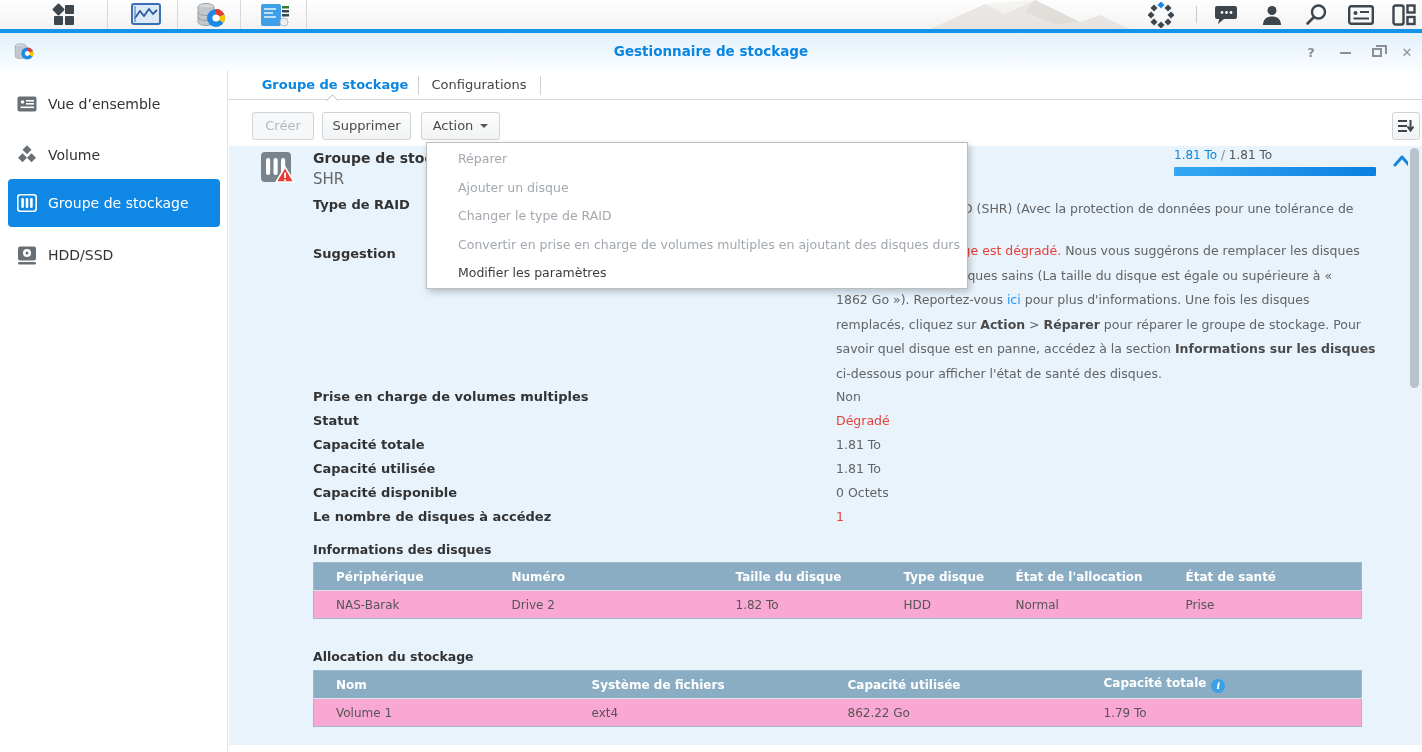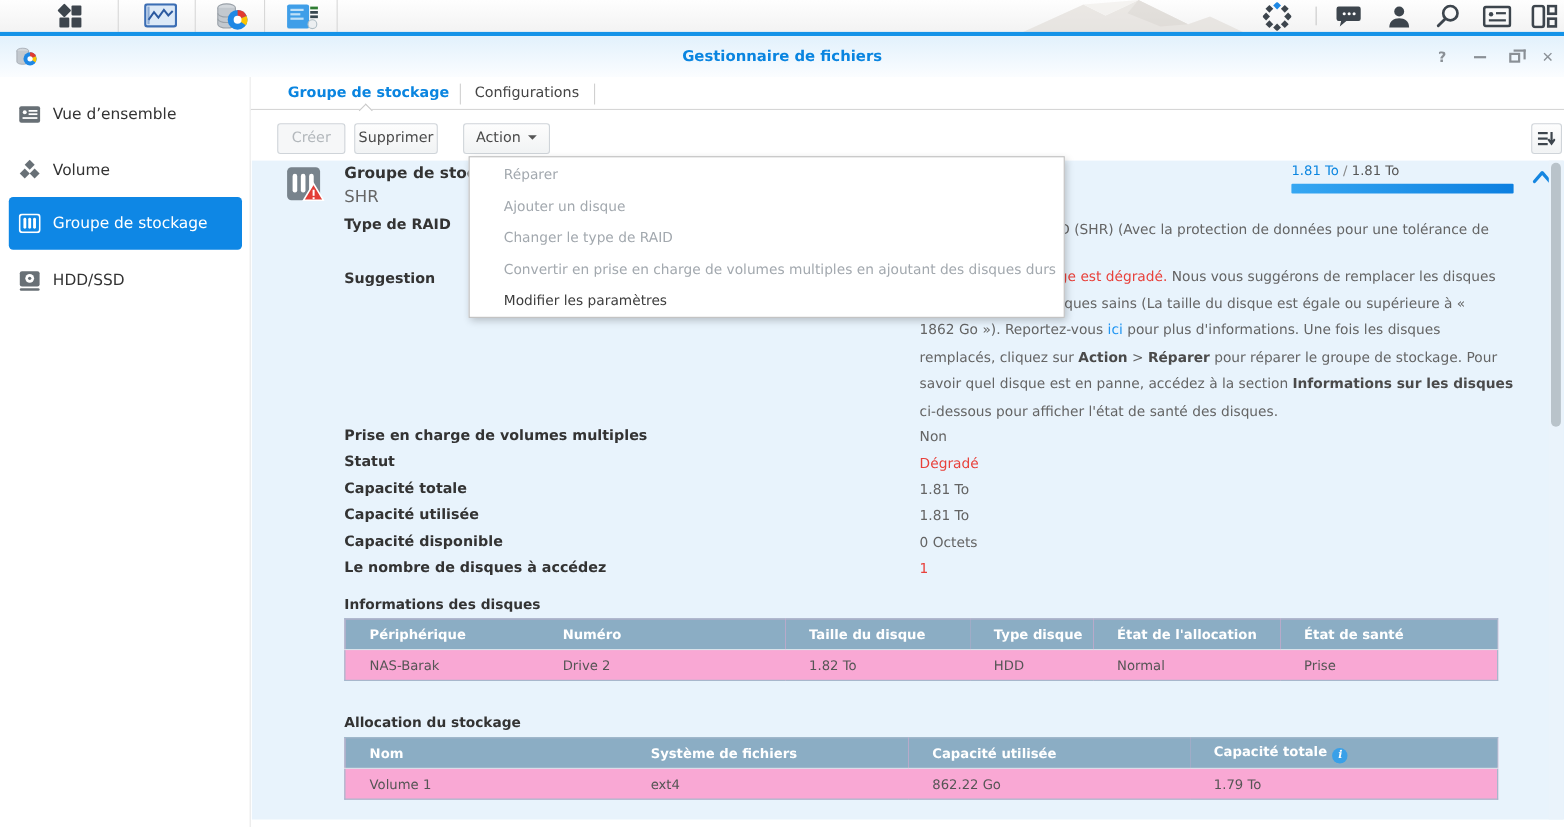--- a/index.html
+++ b/index.html
@@ -235,21 +235,21 @@
 
     <div class="titlebar">
       <svg class="abs" style="left:14px; top:9px;" width="20" height="19" viewBox="0 0 30 26">
         <ellipse cx="10" cy="5" rx="8" ry="3.5" fill="#d3d8dd" stroke="#9aa1a8"></ellipse>
         <path d="M2,5 v15 a8,3.5 0 0 0 16,0 v-15" fill="#c2c8ce" stroke="#9aa1a8"></path>
         <circle cx="20" cy="16" r="9" fill="#1e88e5"></circle>
         <path d="M20,16 L20,7 A9,9 0 0 1 28.2,12.5 Z" fill="#e23b30"></path>
         <path d="M20,16 L28.2,12.5 A9,9 0 0 1 27.5,21 Z" fill="#fdc500"></path>
         <circle cx="20" cy="16" r="3.6" fill="#fff"></circle>
       </svg>
-      <div class="win-title">Gestionnaire de fichiers</div>
+      <div class="win-title">Gestionnaire de stockage</div>
       <div class="win-ctrl" style="left:1300px;">?</div>
       <div class="win-ctrl" style="left:1334px;"><span class="min-bar"></span></div>
       <div class="win-ctrl" style="left:1366px;"><span class="max-icon"></span></div>
       <div class="win-ctrl" style="left:1396px;">✕</div>
     </div>
 
     <div class="sidebar">
       <div class="side-item" style="top:19px;">
         <span class="side-icon">
           <svg width="20" height="16" viewBox="0 0 20 16">
@@ -306,21 +306,21 @@
       <div class="tabsbar">
         <div class="tab active" style="left:24px; width:166px;">Groupe de stockage</div>
         <div class="tab-sep" style="left:190px;"></div>
         <div class="tab" style="left:190px; width:122px;">Configurations</div>
         <div class="tab-sep" style="left:312px;"></div>
       </div>
       <div class="tab-notch"></div>
 
       <div class="toolbar"></div>
       <div class="tbtn disabled" style="left:24px; width:62px; top:42px;">Créer</div>
-      <div class="tbtn" style="left:94px; width:76px; top:42px;">Supprimer</div>
+      <div class="tbtn" style="left:94px; width:89px; top:42px;">Supprimer</div>
       <div class="tbtn" style="left:193px; width:79px; top:42px;">
         <span>Action</span><span class="caret-down"></span>
       </div>
       <div class="tbtn" style="left:1164px; width:28px; top:42px;">
         <svg style="margin:5px auto 0;" width="16" height="16" viewBox="0 0 16 16">
           <rect x="0" y="2" width="9" height="2" fill="#3d454d"></rect>
           <rect x="0" y="7" width="9" height="2" fill="#3d454d"></rect>
           <rect x="0" y="12" width="9" height="2" fill="#3d454d"></rect>
           <path d="M12.5,2 v9 M9.5,8.5 l3,4 3,-4" fill="none" stroke="#3d454d" stroke-width="2"></path>
         </svg>

